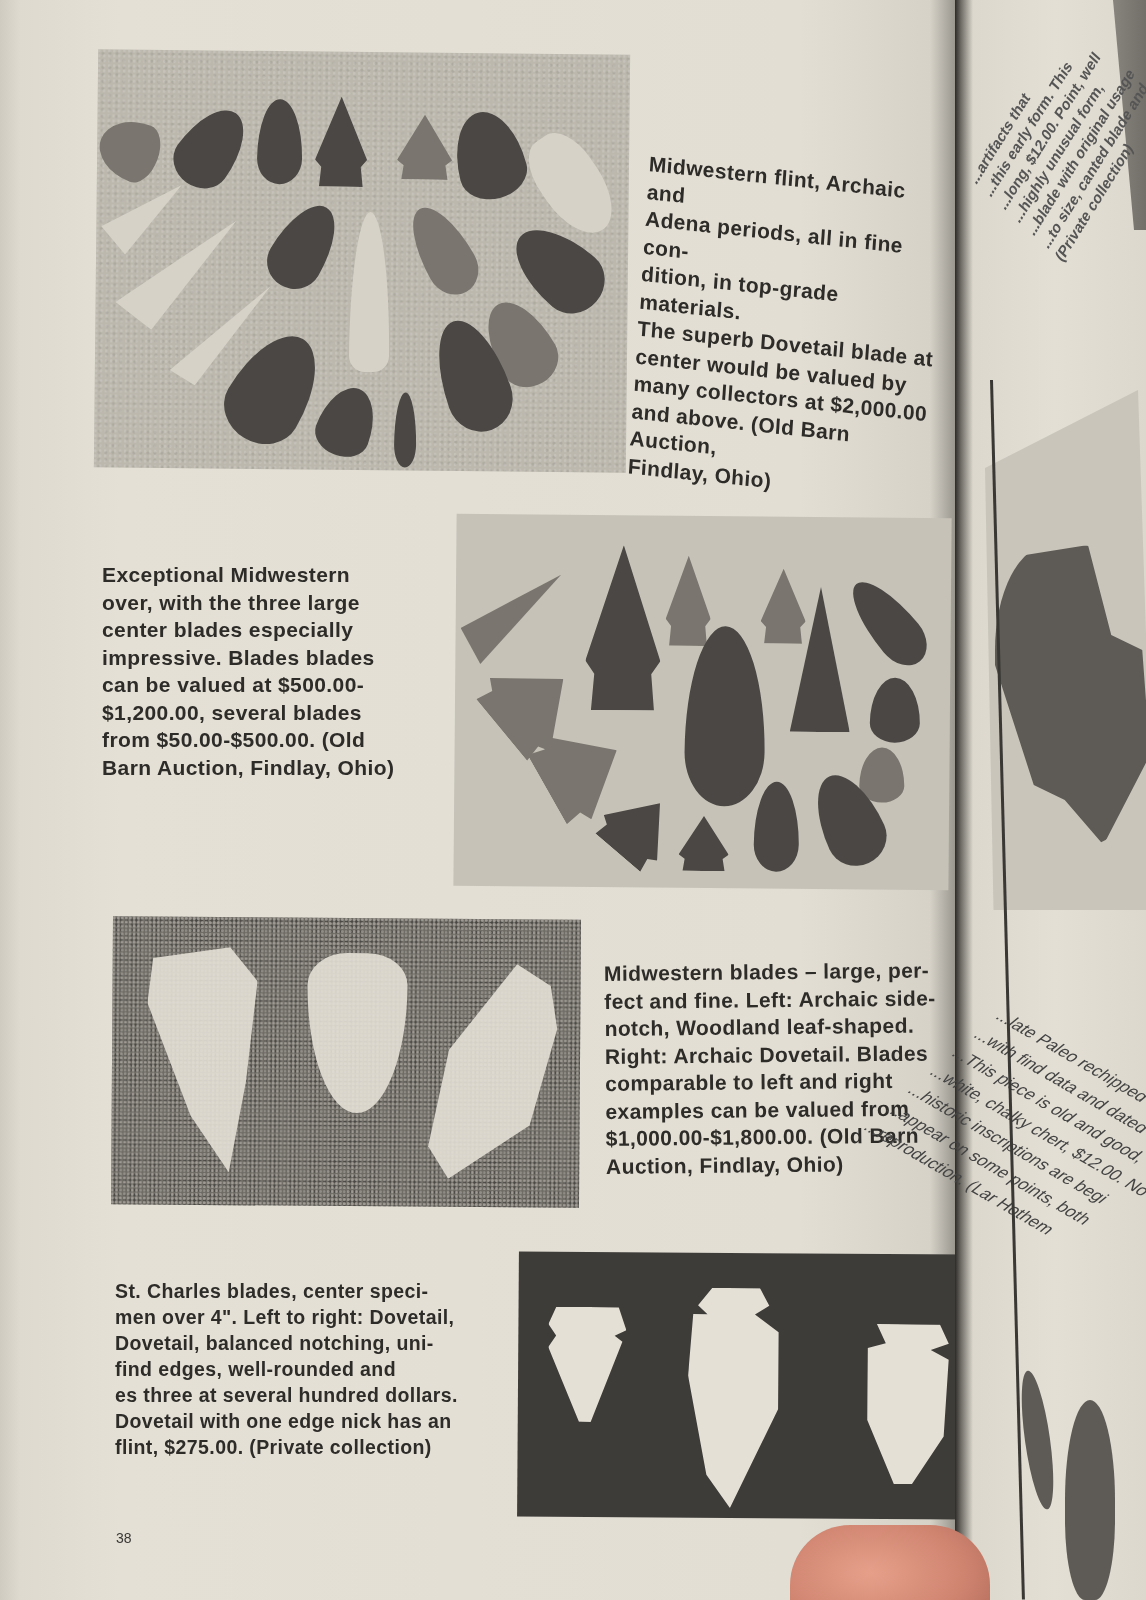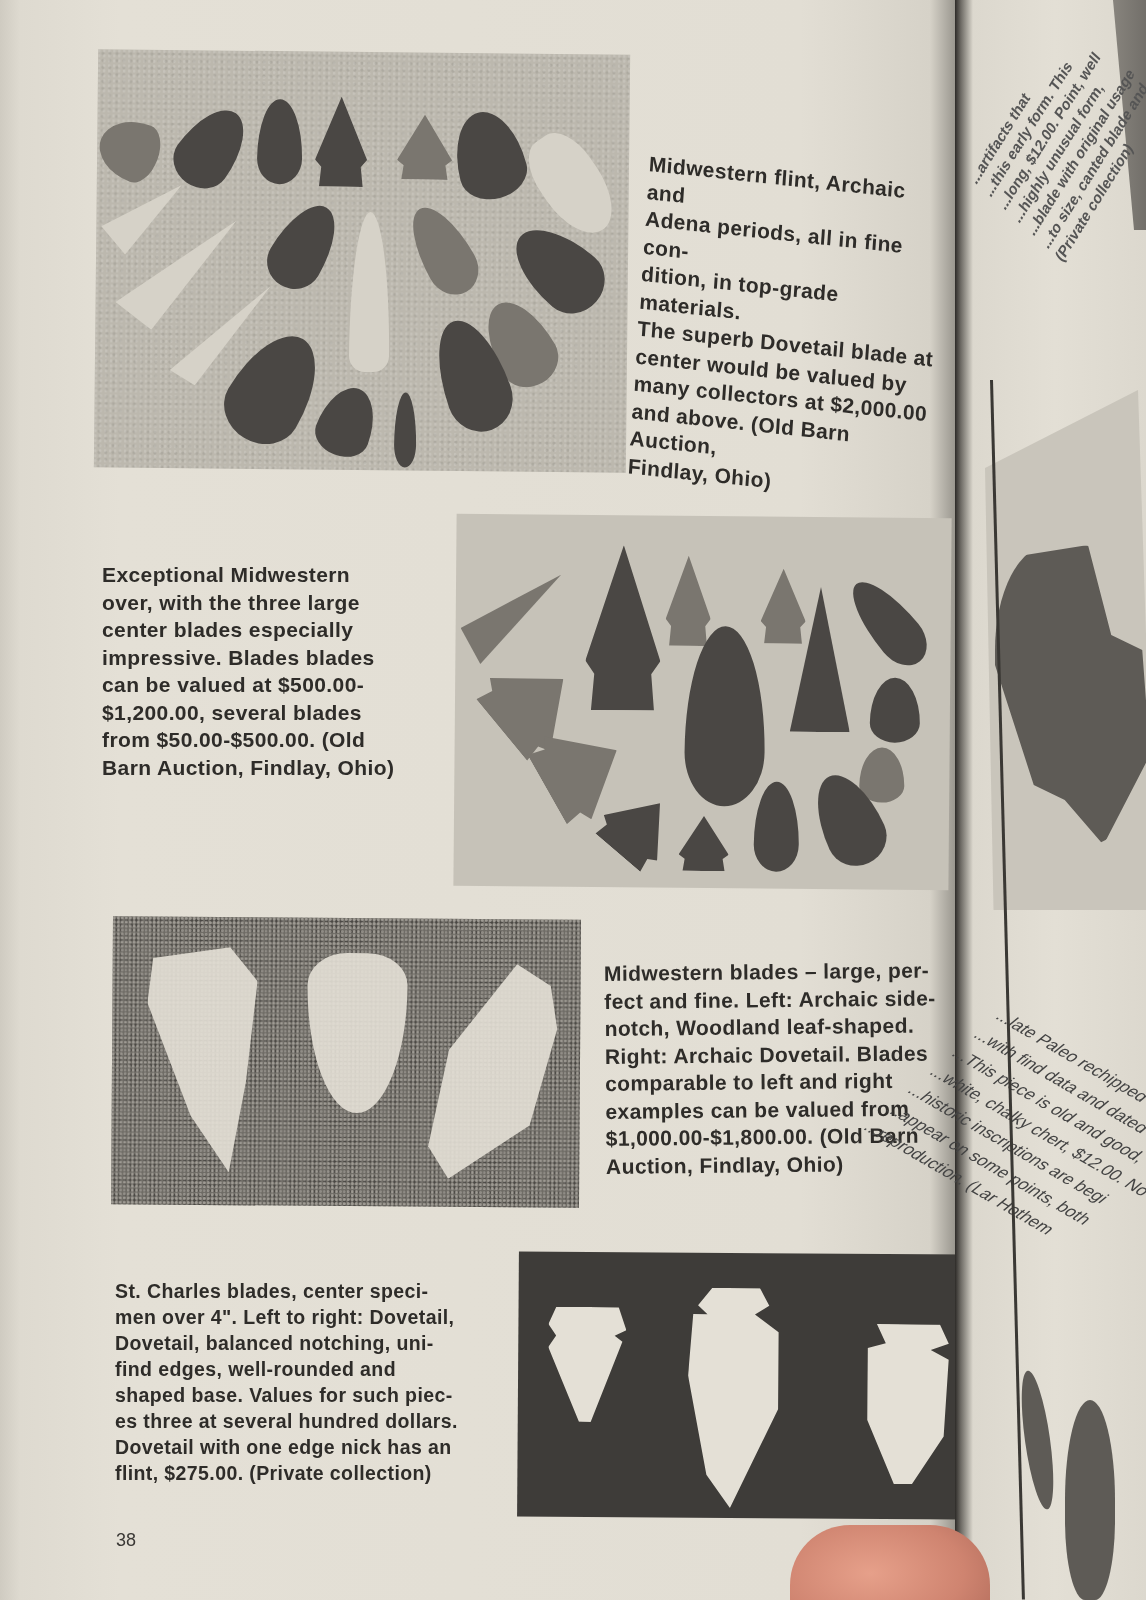--- a/index.html
+++ b/index.html
@@ -46,21 +46,21 @@
   .leaf { border-radius: 50% 50% 50% 50% / 70% 70% 30% 30%; }
   .arrow { clip-path: polygon(50% 0%, 100% 70%, 88% 78%, 92% 100%, 8% 100%, 12% 78%, 0% 70%); }
   .caption {
     position: absolute; color: #2e2c29; font-weight: bold;
     font-size: 21px; line-height: 27.5px; letter-spacing: 0.4px;
     font-family: "Liberation Sans", sans-serif;
   }
   .caption p { margin: 0; }
   .skew1 { transform: rotate(4deg) skewY(2deg); transform-origin: left top; }
   .page-number {
-    position: absolute; left: 116px; top: 1530px; font-size: 18px; color: #3a3835;
+    position: absolute; left: 116px; top: 1530px; font-size: 14px; color: #3a3835;
   }
   .facing-caption {
     position: absolute; color: #555; font-size: 15px; line-height: 19px; font-weight: bold;
     transform-origin: left top;
   }
   .facing-caption p { margin: 0; white-space: nowrap; }
   .finger {
     position: absolute; left: 790px; top: 1525px; width: 200px; height: 120px;
     background: radial-gradient(ellipse at 40% 40%, #e6a08a 0%, #cf8470 55%, #a86454 100%);
     border-radius: 60px 60px 20px 20px / 60px 60px 20px 20px;
@@ -145,21 +145,20 @@
     <p>examples can be valued from</p>
     <p>$1,000.00-$1,800.00. (Old Barn</p>
     <p>Auction, Findlay, Ohio)</p>
   </div>
 
   <div class="caption" style="left:115px; top:1250px; width:390px; font-size:19.5px; line-height:26px;margin-top:28px;">
     <p>St. Charles blades, center speci-</p>
     <p>men over 4". Left to right: Dovetail,</p>
     <p>Dovetail, balanced notching, uni-</p>
     <p>find edges, well-rounded and</p>
-    <p>shaped base. Values for such piec-</p>
     <p>es three at several hundred dollars.</p>
     <p>Dovetail with one edge nick has an</p>
     <p>flint, $275.00. (Private collection)</p>
   </div>
   <div class="photo dark" style="left:518px; top:1253px; width:448px; height:265px; transform: rotate(0.4deg);">
     <div class="pt white-flint" style="left:30px;top:55px;width:78px;height:115px;clip-path:polygon(10% 0,90% 0,100% 20%,85% 25%,95% 30%,55% 100%,40% 100%,0 35%,10% 25%,0 15%);"></div>
     <div class="pt white-flint" style="left:170px;top:35px;width:95px;height:220px;clip-path:polygon(25% 0,75% 0,85% 8%,70% 12%,95% 20%,95% 55%,45% 100%,20% 85%,0 40%,5% 12%,20% 12%,10% 8%);"></div>
     <div class="pt white-flint" style="left:345px;top:70px;width:90px;height:160px;clip-path:polygon(15% 0,85% 0,95% 12%,75% 16%,95% 22%,90% 70%,55% 100%,35% 100%,5% 60%,5% 15%,25% 12%);"></div>
   </div>
 

